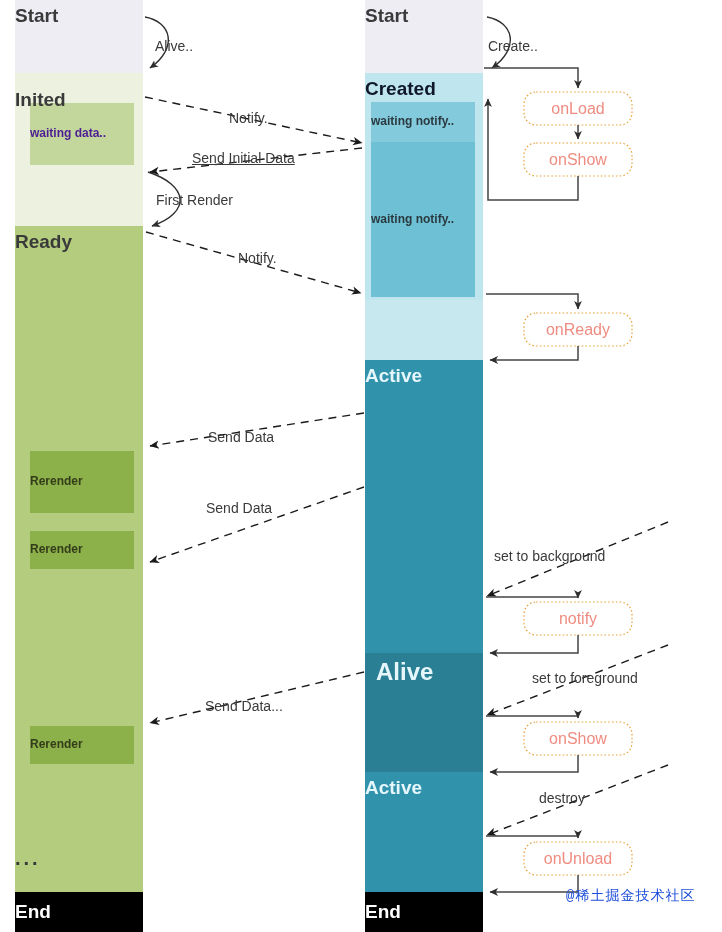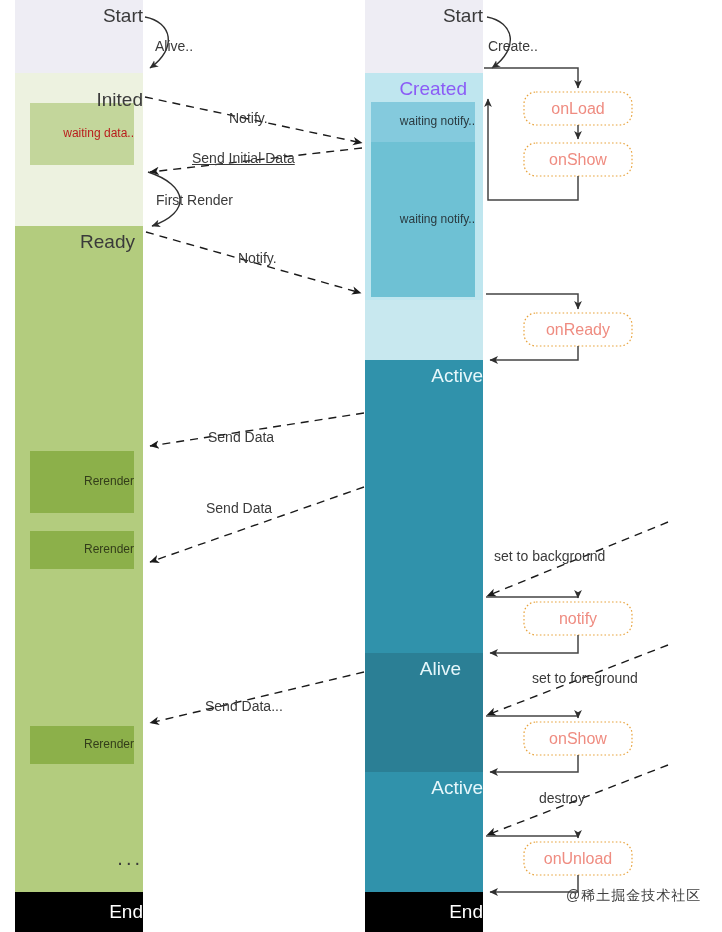--- a/index.html
+++ b/index.html
@@ -14,43 +14,45 @@
     background:#ffffff;
     overflow:hidden;
   }
   svg#canvas{
     position:absolute;
     left:0; top:0;
     width:722px; height:932px;
   }
   .band-label{
     position:absolute;
-    text-align:right;
+    text-align:left;
     pointer-events:none;
     white-space:nowrap;
+    font-weight:bold;
   }
   .edge-label{
     position:absolute;
     font-size:14px;
     color:#3a3a3a;
     white-space:nowrap;
   }
   .cb-label{
     position:absolute;
     font-size:16px;
     color:#ef8c81;
     white-space:nowrap;
     text-align:center;
   }
   .watermark{
     position:absolute;
     font-size:14px;
-    color:#404040;
+    color:#1d4ed8;
     white-space:nowrap;
     letter-spacing:1px;
+    font-family:Liberation Mono, monospace;
   }
 </style>
 </head>
 <body>
 
 <div id="stage">
 
   <svg id="canvas" viewBox="0 0 722 932" xmlns="http://www.w3.org/2000/svg">
     <defs>
       <marker id="arrowSolid" markerWidth="9" markerHeight="9" refX="8" refY="4.5" orient="auto" markerUnits="userSpaceOnUse">
@@ -130,28 +132,28 @@
     </g>
   </svg>
 
   <div id="band-labels">
       <div class="band-label" style="left: 15px; top: 4px; width: 128px; color: rgb(58, 58, 58); font-size: 19px; line-height: 1.25;">Start</div>
       <div class="band-label" style="left: 15px; top: 88px; width: 128px; color: rgb(58, 58, 58); font-size: 19px; line-height: 1.25;">Inited</div>
       <div class="band-label" style="left: 15px; top: 230px; width: 120px; color: rgb(58, 58, 58); font-size: 19px; line-height: 1.25;">Ready</div>
       <div class="band-label" style="left: 15px; top: 900.125px; width: 128px; color: rgb(255, 255, 255); font-size: 19px; line-height: 1.25;">End</div>
       <div class="band-label" style="left: 15px; top: 848px; width: 128px; color: rgb(58, 58, 58); font-size: 20px; letter-spacing: 3px; line-height: 1;">...</div>
       <div class="band-label" style="left: 365px; top: 4px; width: 118px; color: rgb(58, 58, 58); font-size: 19px; line-height: 1.25;">Start</div>
-      <div class="band-label" style="left: 365px; top: 77px; width: 102px; color: #8b5cf6; font-size: 19px; line-height: 1.25;">Created</div>
+      <div class="band-label" style="left: 365px; top: 77px; width: 102px; color: #0f172a; font-size: 19px; line-height: 1.25;">Created</div>
       <div class="band-label" style="left: 365px; top: 364px; width: 118px; color: rgb(230, 247, 251); font-size: 19px; line-height: 1.25;">Active</div>
-      <div class="band-label" style="left: 365px; top: 657px; width: 96px; color: rgb(230, 247, 251); font-size: 19px; line-height: 1.25;">Alive</div>
+      <div class="band-label" style="left: 376px; top: 657px; width: 96px; color: rgb(230, 247, 251); font-size: 24px; line-height: 1.25;">Alive</div>
       <div class="band-label" style="left: 365px; top: 776px; width: 118px; color: rgb(230, 247, 251); font-size: 19px; line-height: 1.25;">Active</div>
       <div class="band-label" style="left: 365px; top: 900.125px; width: 118px; color: rgb(255, 255, 255); font-size: 19px; line-height: 1.25;">End</div>
     </div>
   <div id="inner-labels">
-      <div class="band-label" style="left: 30px; top: 126.2px; width: 104px; color: #b91c1c; font-size: 12px; line-height: 1.3;">waiting data..</div>
+      <div class="band-label" style="left: 30px; top: 126.2px; width: 104px; color: #4c1d95; font-size: 12px; line-height: 1.3;">waiting data..</div>
       <div class="band-label" style="left: 30px; top: 474.2px; width: 104px; color: rgb(51, 61, 26); font-size: 12px; line-height: 1.3;">Rerender</div>
       <div class="band-label" style="left: 30px; top: 542.2px; width: 104px; color: rgb(51, 61, 26); font-size: 12px; line-height: 1.3;">Rerender</div>
       <div class="band-label" style="left: 30px; top: 737.2px; width: 104px; color: rgb(51, 61, 26); font-size: 12px; line-height: 1.3;">Rerender</div>
       <div class="band-label" style="left: 371px; top: 114.2px; width: 104px; color: rgb(42, 58, 64); font-size: 12px; line-height: 1.3;">waiting notify..</div>
       <div class="band-label" style="left: 371px; top: 211.7px; width: 104px; color: rgb(42, 58, 64); font-size: 12px; line-height: 1.3;">waiting notify..</div>
     </div>
   <div id="cb-labels">
       <div class="cb-label" style="left: 524px; top: 98.5px; width: 108px; line-height: 20px;">onLoad</div>
       <div class="cb-label" style="left: 524px; top: 149.5px; width: 108px; line-height: 20px;">onShow</div>
       <div class="cb-label" style="left: 524px; top: 319.5px; width: 108px; line-height: 20px;">onReady</div>

